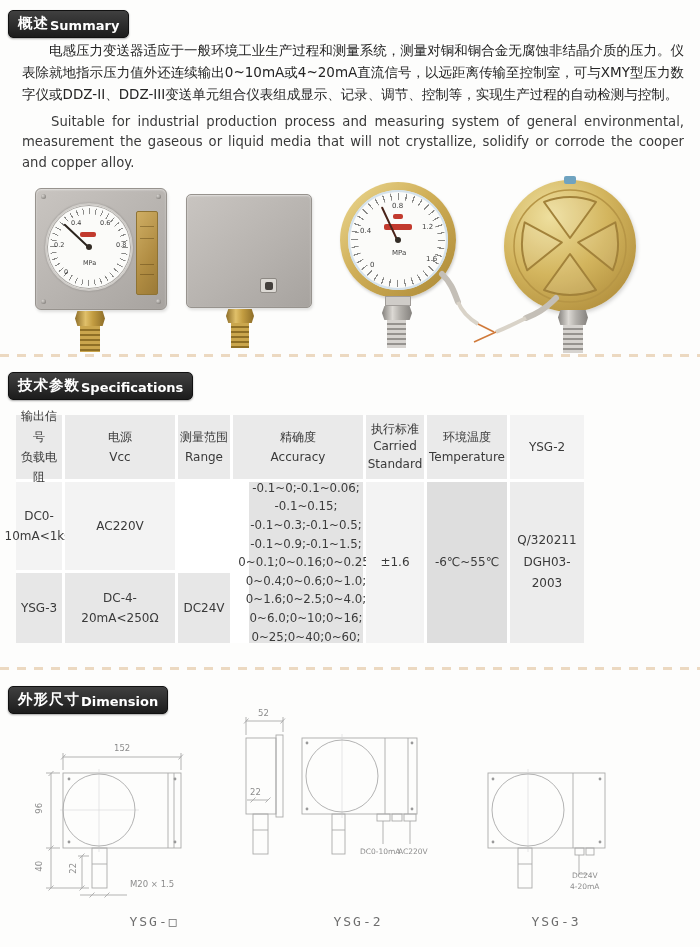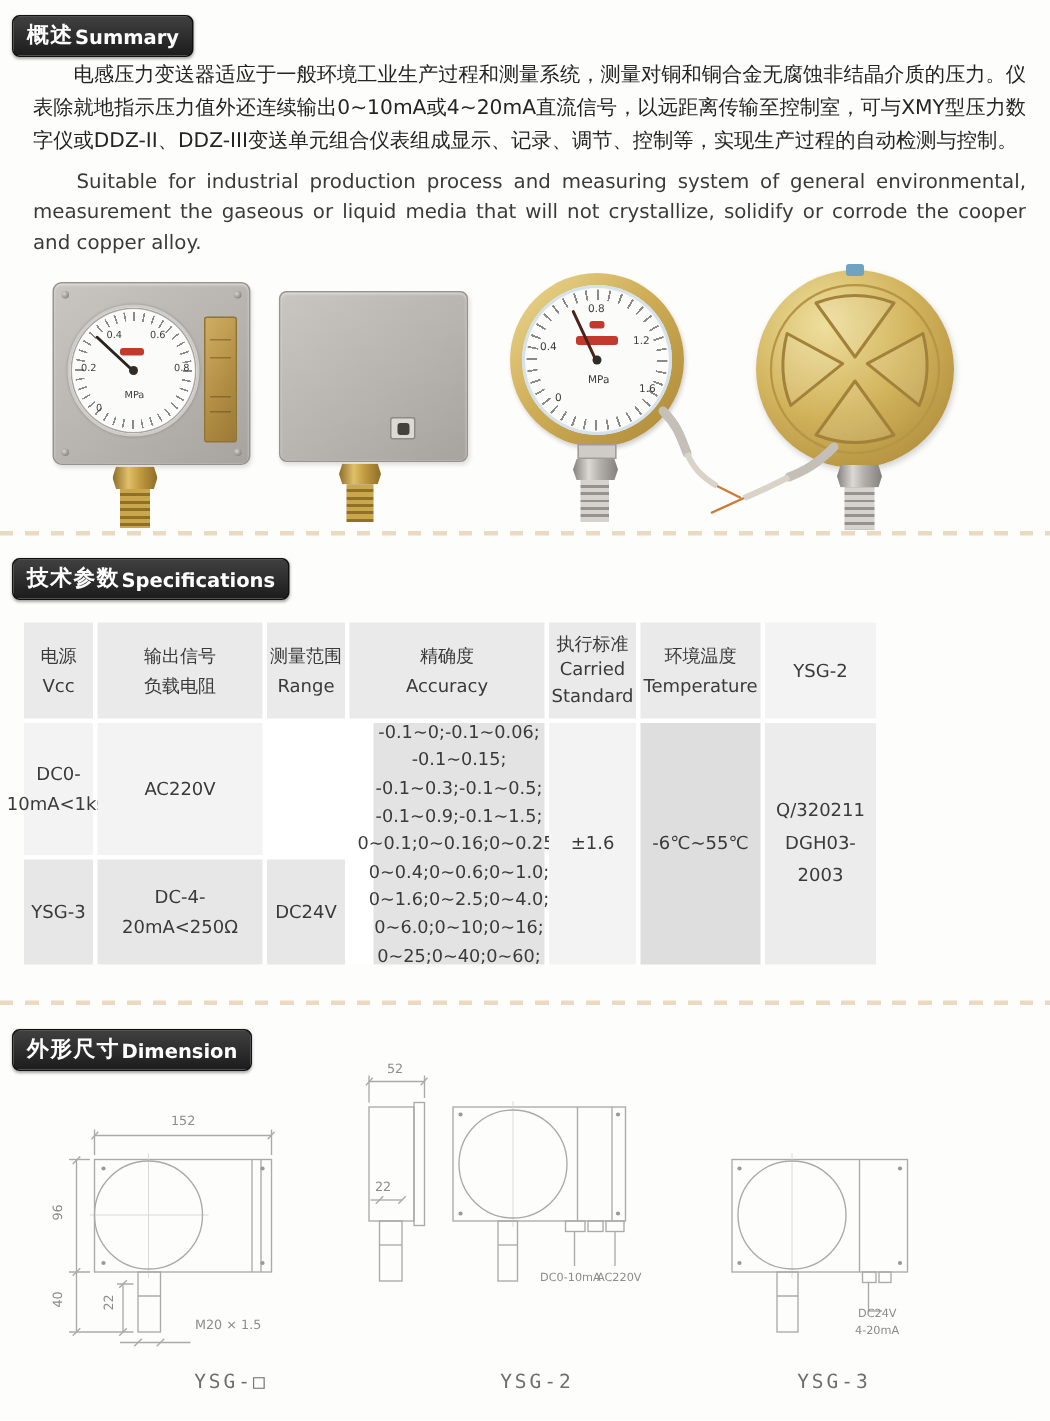--- a/index.html
+++ b/index.html
@@ -217,26 +217,26 @@
   <div class="divider" style="top:354px;"></div>
 
   <div class="badge" style="left:8px; top:372px;">
     <span class="zh">技术参数</span>
     <span class="en">Specifications</span>
   </div>
 
   <div class="spec-table">
 
     <div class="cell hdr">
+      <span>输出信号</span>
+      <span>负载电阻</span>
+    </div>
+    <div class="cell hdr">
       <span>电源</span>
       <span>Vcc</span>
-    </div>
-    <div class="cell hdr">
-      <span>输出信号</span>
-      <span>负载电阻</span>
     </div>
     <div class="cell hdr">
       <span>测量范围</span>
       <span>Range</span>
     </div>
     <div class="cell hdr">
       <span>精确度</span>
       <span>Accuracy</span>
     </div>
     <div class="cell hdr hdr3">

